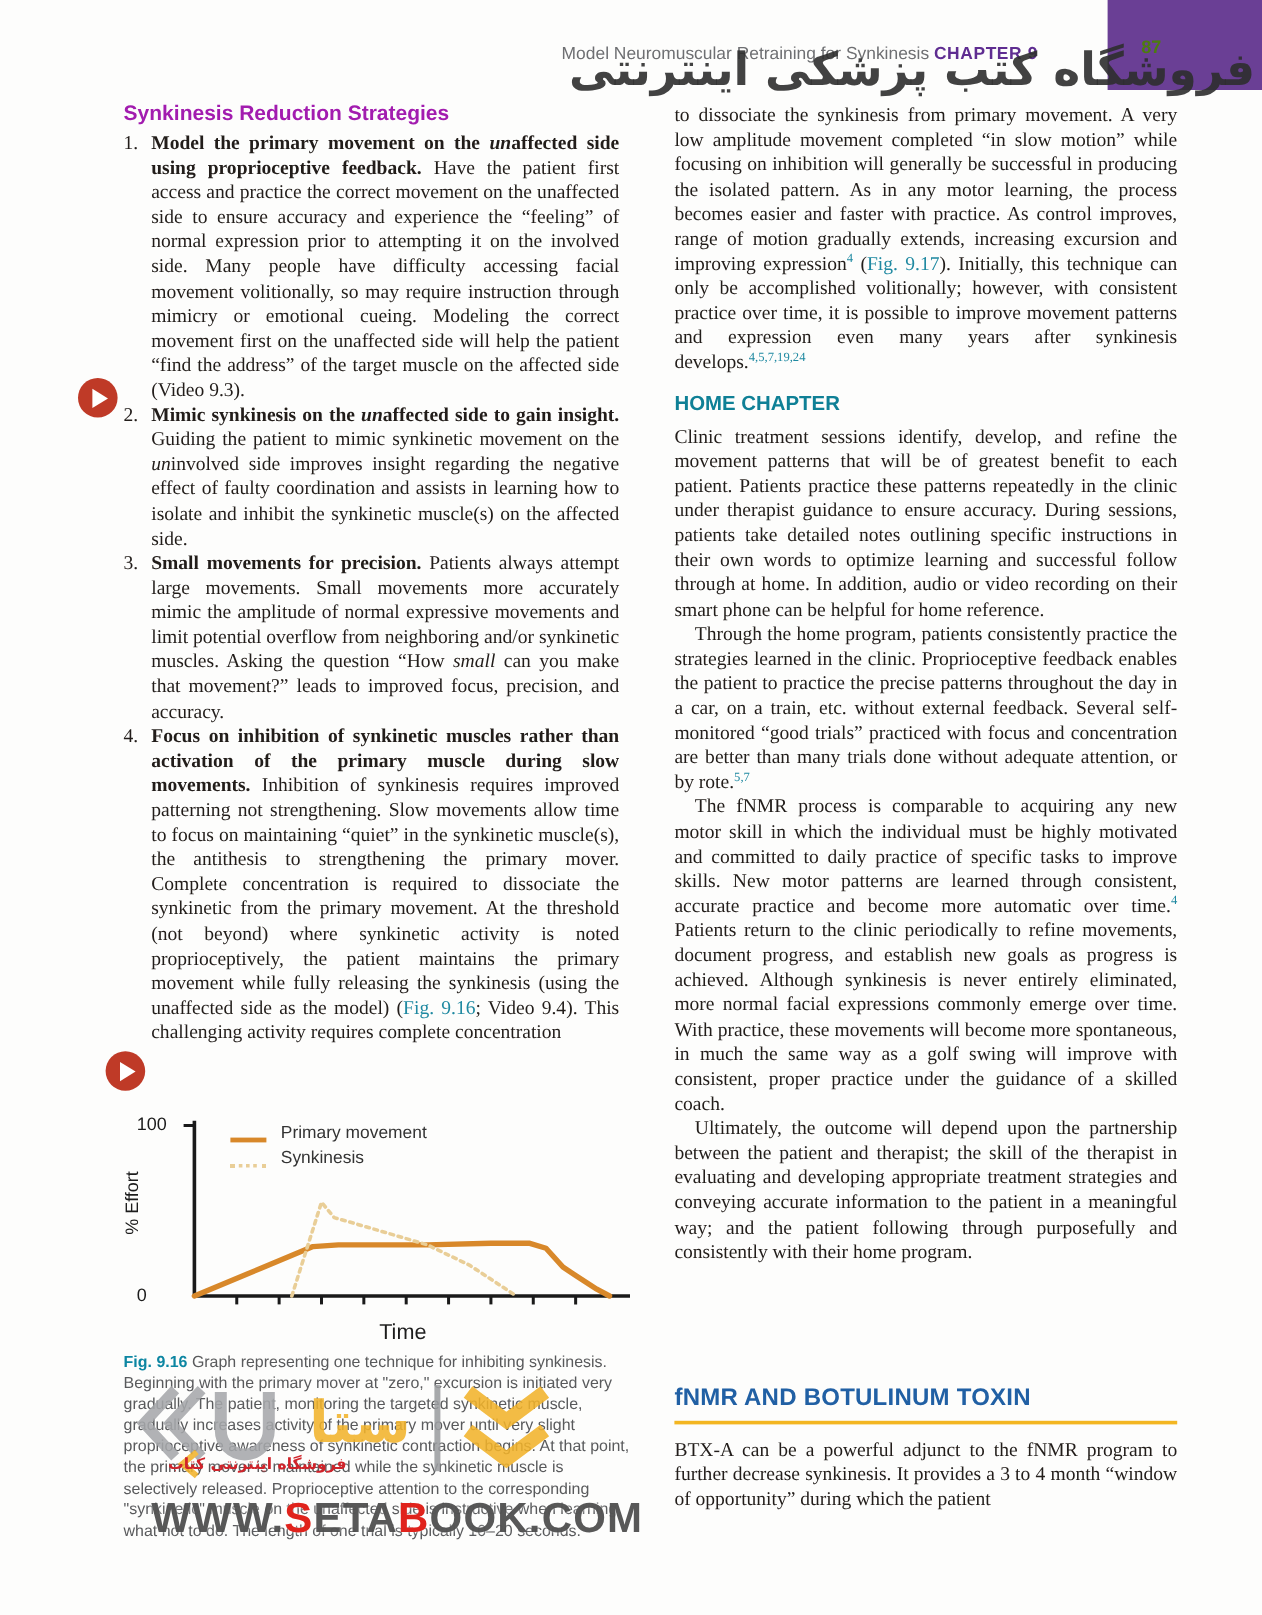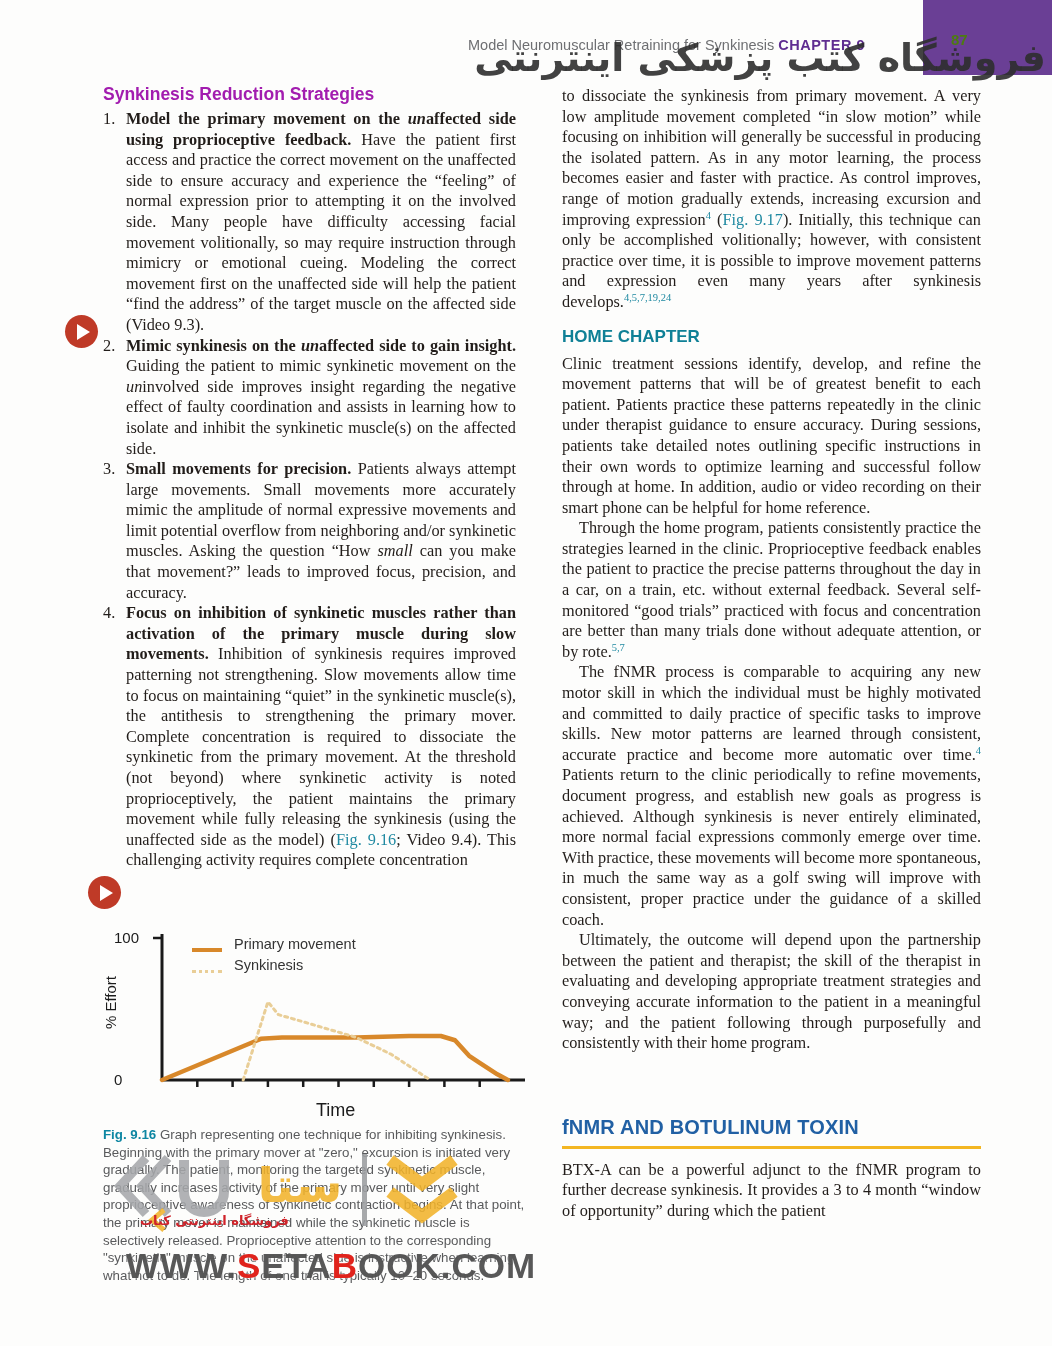--- a/index.html
+++ b/index.html
@@ -31,21 +31,21 @@
   .ind{text-indent:17px}
   .sec-head-purple{font:bold 17.5px "Liberation Sans","DejaVu Sans",sans-serif;color:#a21caf;margin:0 0 4px 0}
   ol.strategies{list-style:none;margin:0;padding:0}
   ol.strategies li{position:relative;padding-left:23px}
   .li-num{position:absolute;left:0;top:0}
   .b{font-weight:bold}
   .i{font-style:italic}
   .teal{color:#1f89a1}
   sup{font-size:10.5px;line-height:0}
   .h-teal{font:bold 17px "Liberation Sans","DejaVu Sans",sans-serif;color:#0f8096;margin:14px 0 7px}
-  .h-blue{font:bold 20px "Liberation Sans","DejaVu Sans",sans-serif;color:#2160a4;margin:62px 0 0;letter-spacing:.2px}
+  .h-blue{font:bold 20px "Liberation Sans","DejaVu Sans",sans-serif;color:#2160a4;margin:100px 0 0;letter-spacing:.2px}
   .gold-rule{height:3px;background:#f3b622;margin:7px 0 11px}
 
   
   .chart{position:absolute;left:100px;top:916px;width:442px;height:214px;
          font-family:"Liberation Sans","DejaVu Sans",sans-serif}
   .chart svg{position:absolute;left:0;top:0}
   .ylab{position:absolute;width:40px;text-align:left;font-size:15px;color:#1c1c1c}
   .ylab-100{left:14px;top:13px}
   .ylab-0{left:14px;top:155px}
   .y-title{position:absolute;left:-16px;top:78px;transform:rotate(-90deg);font-size:15px;color:#1c1c1c}

